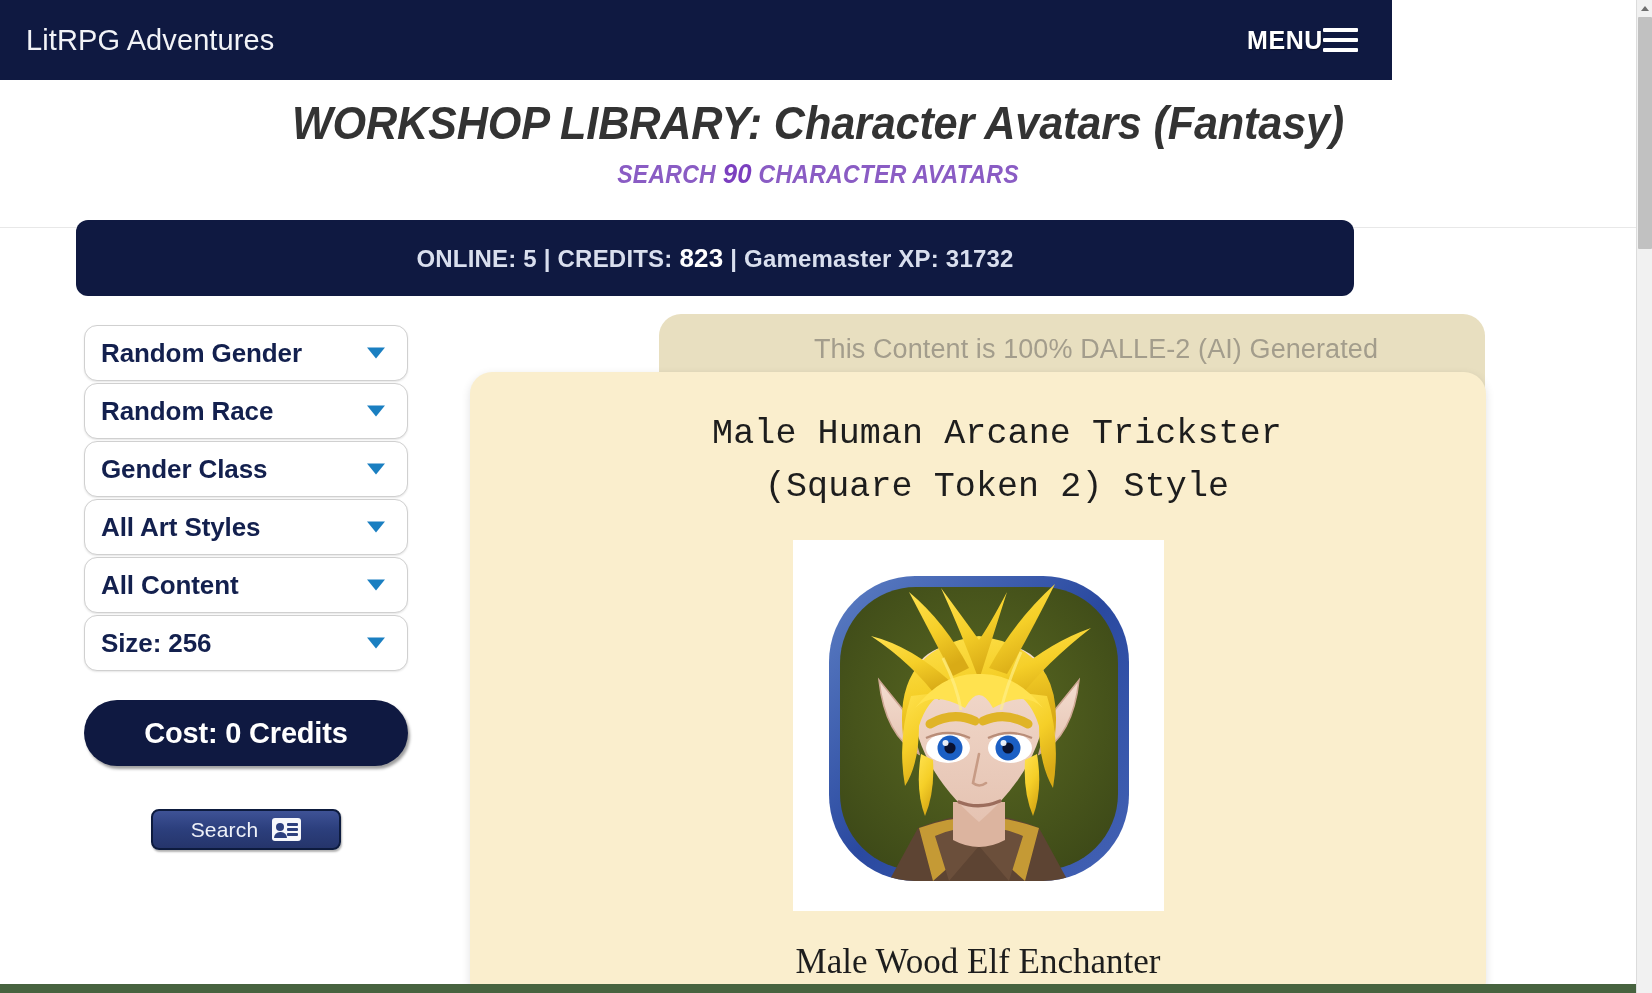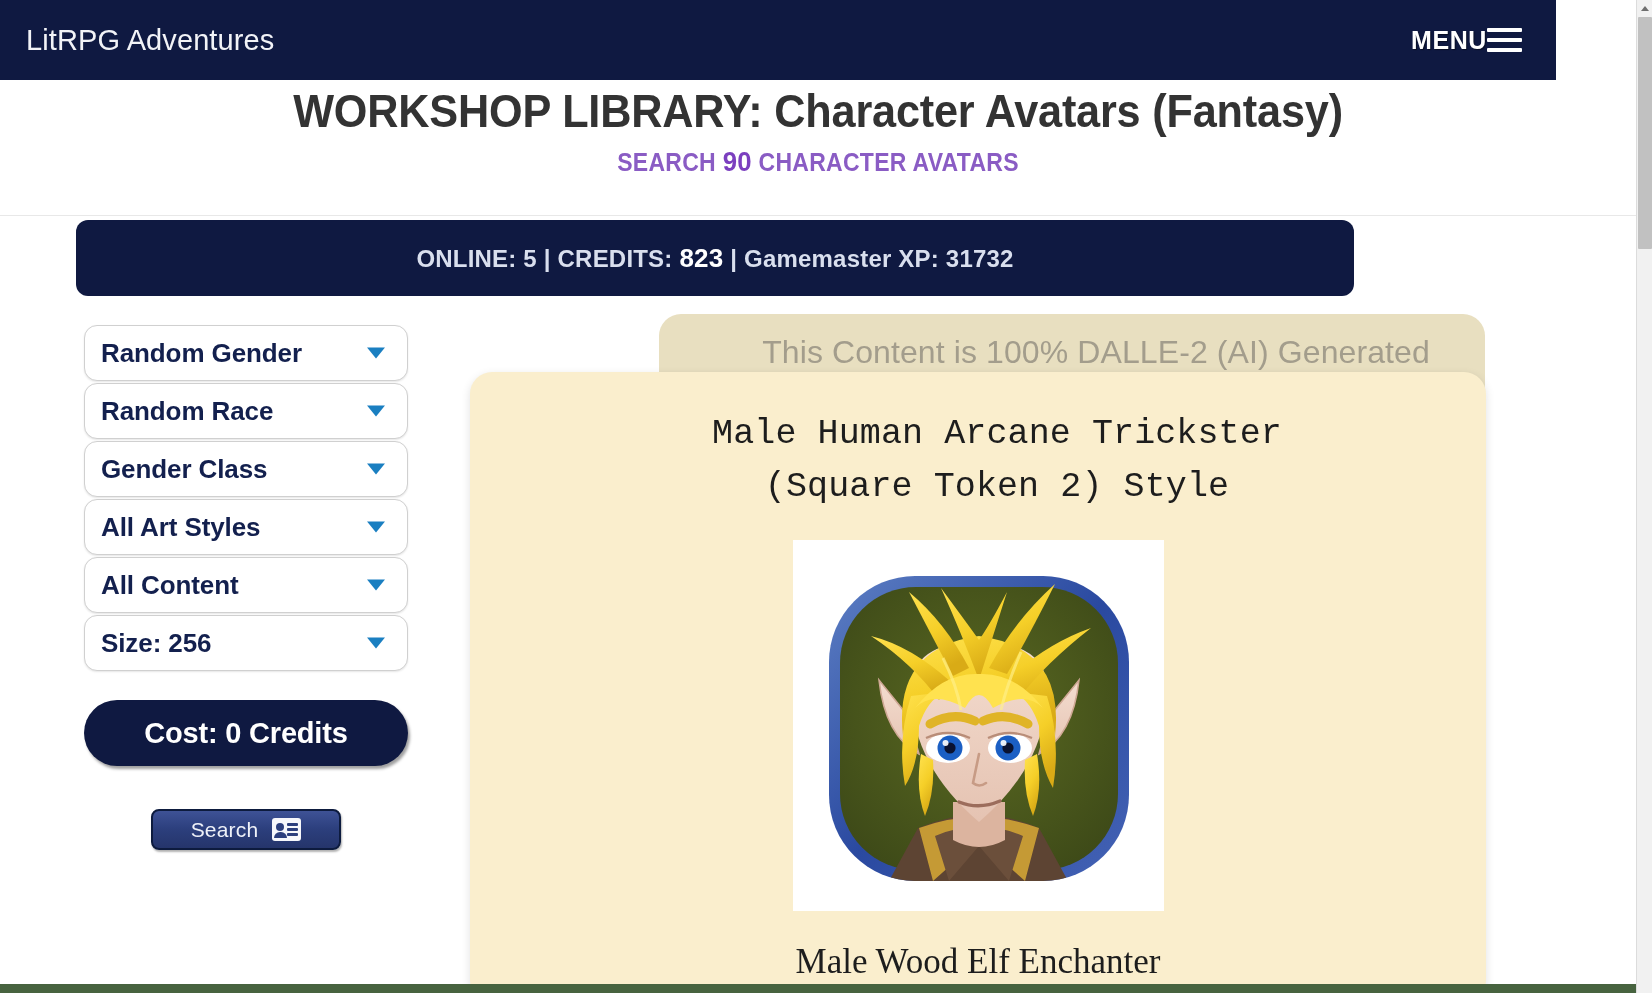--- a/index.html
+++ b/index.html
@@ -18,21 +18,21 @@
     width: 1652px;
     height: 993px;
     overflow: hidden;
     background: #ffffff;
   }
 
   
   .topnav {
     position: absolute;
     top: 0; left: 0;
-    width: 1556px;
+    width: 1392px;
     height: 80px;
     background: #0f1941;
     display: flex;
     align-items: center;
     justify-content: space-between;
     padding: 0 26px 0 26px;
     z-index: 6;
   }
   .brand {
     color: #f2f3f7;
@@ -67,27 +67,28 @@
     display: block;
     height: 4px;
     width: 100%;
     background: #ffffff;
     border-radius: 1px;
   }
 
   
   .page-head {
     position: absolute;
-    top: 70px; left: 0;
+    top: 82px; left: 0;
     width: 1636px;
     height: 146px;
     background: #ffffff;
     border-bottom: 1px solid #e8e8e8;
     text-align: center;
     z-index: 2;
+    font-style: italic;
   }
   .page-title {
     margin-top: 15px;
     font-family: "Liberation Sans Narrow", "Liberation Sans", sans-serif;
     font-stretch: condensed;
     font-size: 47px;
     font-weight: 700;
     color: #333333;
     letter-spacing: -0.2px;
     line-height: 1.12;
@@ -281,21 +282,21 @@
     width: 826px;
     height: 640px;
     background: #e8dfc0;
     border-radius: 22px;
     z-index: 3;
   }
   .card-back .disclaimer {
     text-align: center;
     padding-top: 20px;
     font-family: "Liberation Sans Narrow", "Liberation Sans", sans-serif;
-    font-size: 32px;
+    font-size: 27px;
     color: #a39d8c;
     letter-spacing: 0.1px;
     white-space: nowrap;
     padding-left: 48px;
   }
 
   .card-front {
     position: absolute;
     top: 372px;
     left: 470px;

